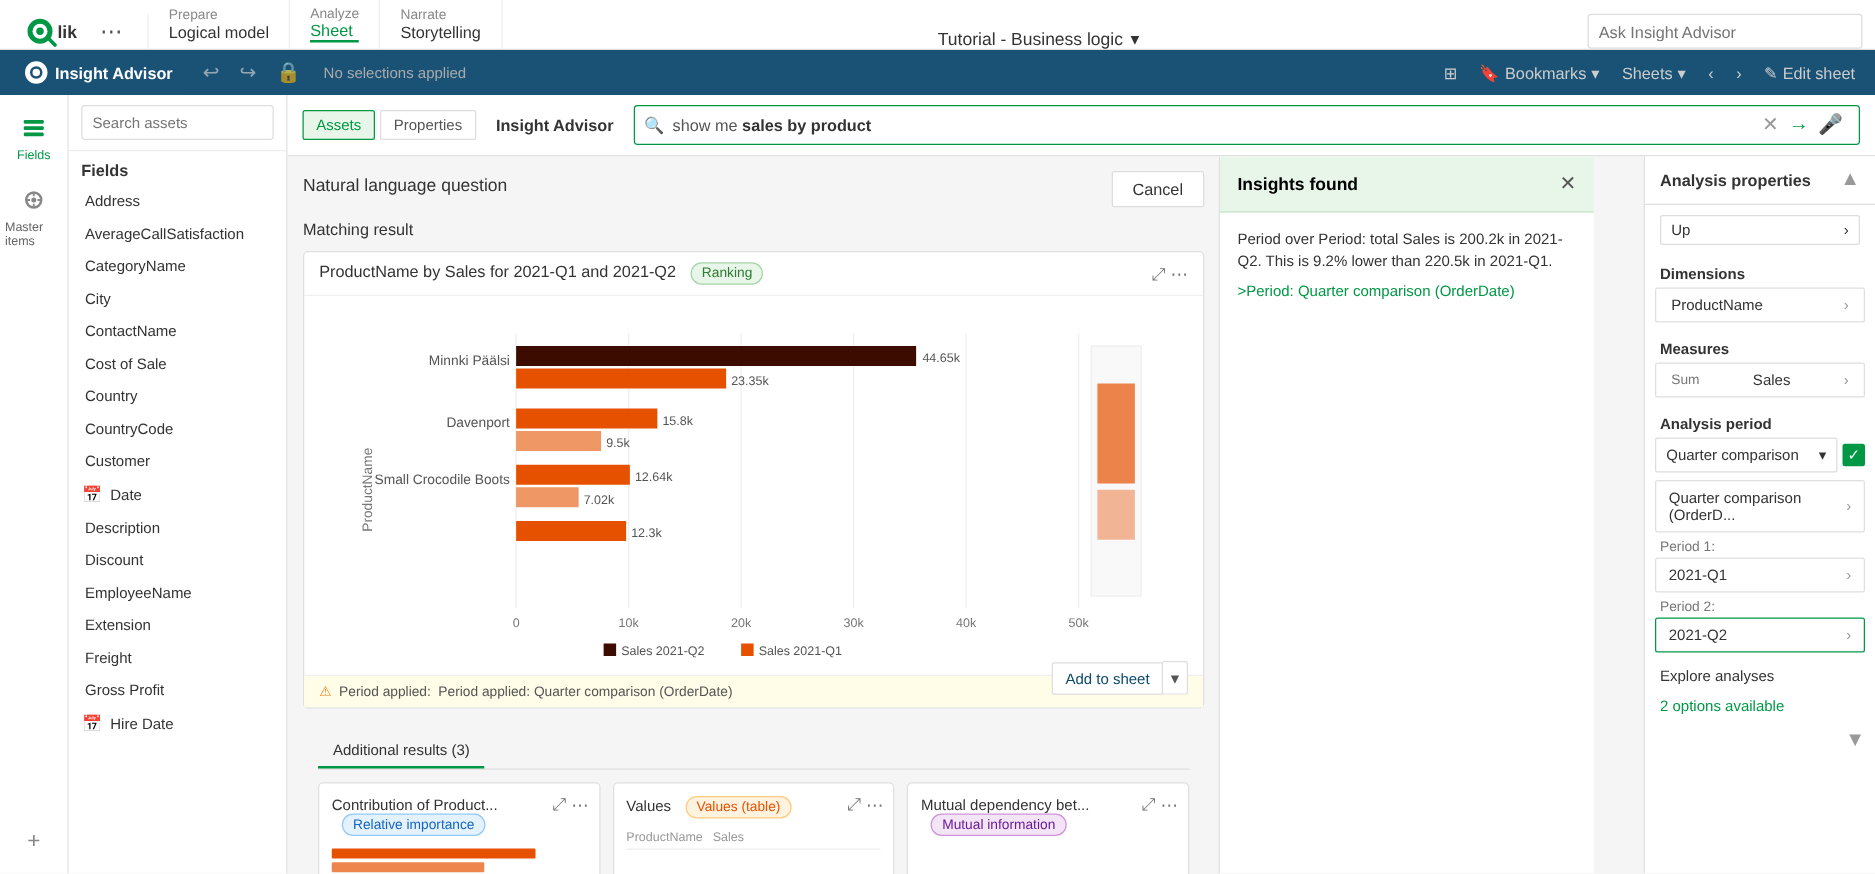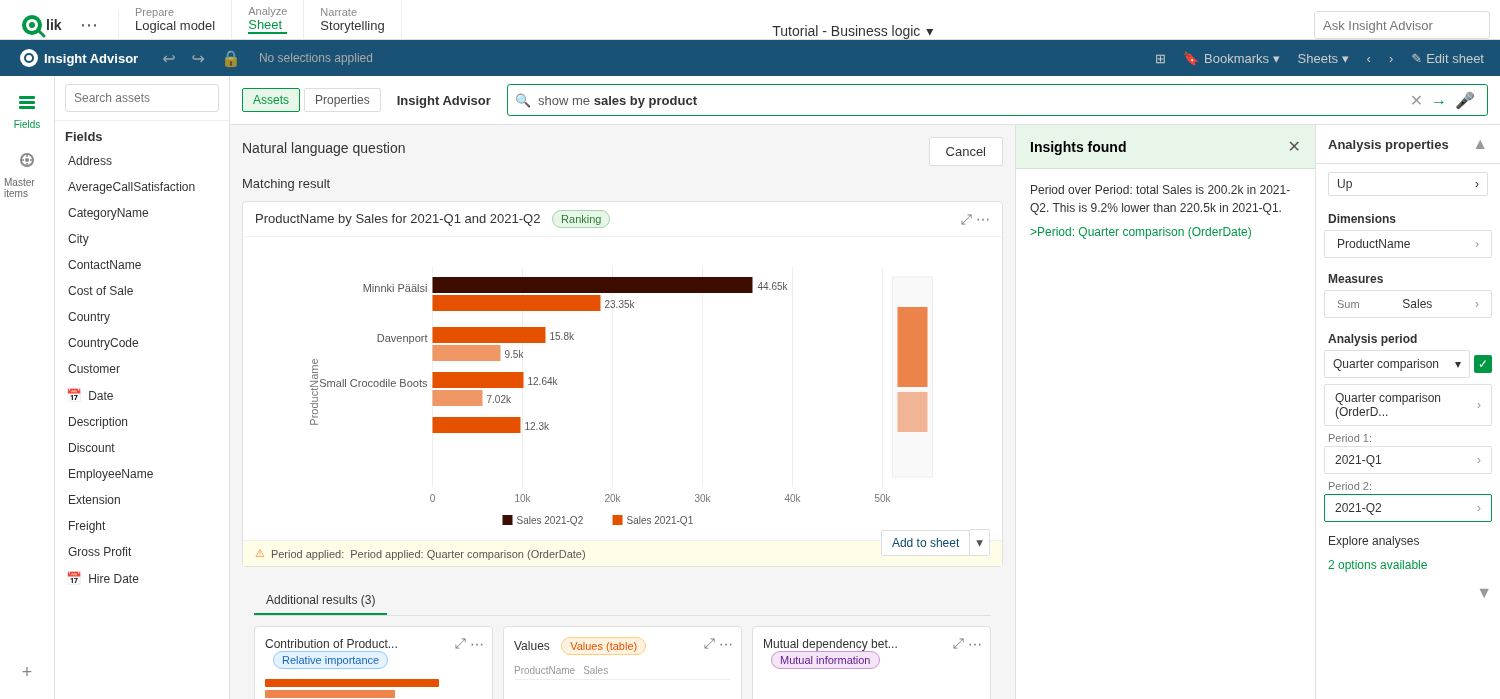--- a/index.html
+++ b/index.html
@@ -18,21 +18,21 @@
     .nav-section {
       display: flex; flex-direction: column; justify-content: center;
       padding: 0 16px; border-right: 1px solid #eee; height: 100%;
       cursor: pointer;
     }
     .nav-section .nav-label { font-size: 11px; color: #888; }
     .nav-section .nav-value { font-size: 13px; color: #333; font-weight: 500; }
     .nav-section.active .nav-value { color: #009845; border-bottom: 2px solid #009845; }
     .nav-center { flex: 1; display: flex; justify-content: center; align-items: center; }
     .nav-title { font-size: 14px; color: #333; display: flex; align-items: center; gap: 6px; cursor: pointer; }
-    .nav-search { width: 176px; height: 28px; border: 1px solid #ddd; border-radius: 3px; padding: 0 8px; font-size: 13px; color: #999; }
+    .nav-search { width: 220px; height: 28px; border: 1px solid #ddd; border-radius: 3px; padding: 0 8px; font-size: 13px; color: #999; }
     .nav-right { display: flex; align-items: center; gap: 8px; padding-left: 10px; }
 
     
     .second-nav {
       display: flex; align-items: center; height: 36px; background: #1a5276; padding: 0 10px; gap: 8px;
     }
     .insight-advisor-btn {
       display: flex; align-items: center; gap: 6px; background: #1a5276; border: none; color: #fff;
       font-size: 13px; font-weight: 600; cursor: pointer; padding: 4px 10px; border-radius: 2px;
     }
@@ -190,21 +190,21 @@
     }
     .insight-title { font-size: 14px; font-weight: 600; color: #000000; }
     .insight-close { background: none; border: none; cursor: pointer; font-size: 16px; color: #555; }
     .insight-body { padding: 12px 14px; flex: 1; }
     .insight-text { font-size: 12px; color: #333; line-height: 1.5; margin-bottom: 8px; }
     .insight-link { font-size: 12px; color: #009845; cursor: pointer; }
 
     
     .analysis-panel {
       width: 185px; border-left: 1px solid #e0e0e0; background: #fff;
-      display: flex; flex-direction: column; overflow-y: auto;
+      display: flex; flex-direction: column; overflow-y: auto; margin-left: 40px;
     }
     .analysis-header {
       display: flex; align-items: center; justify-content: space-between;
       padding: 10px 12px; border-bottom: 1px solid #e0e0e0;
     }
     .analysis-title { font-size: 13px; font-weight: 600; color: #333; }
     .analysis-up-selector {
       display: flex; align-items: center; gap: 4px;
       border: 1px solid #ddd; border-radius: 2px; padding: 4px 8px;
       font-size: 12px; cursor: pointer; background: #fff; margin: 8px 12px;

